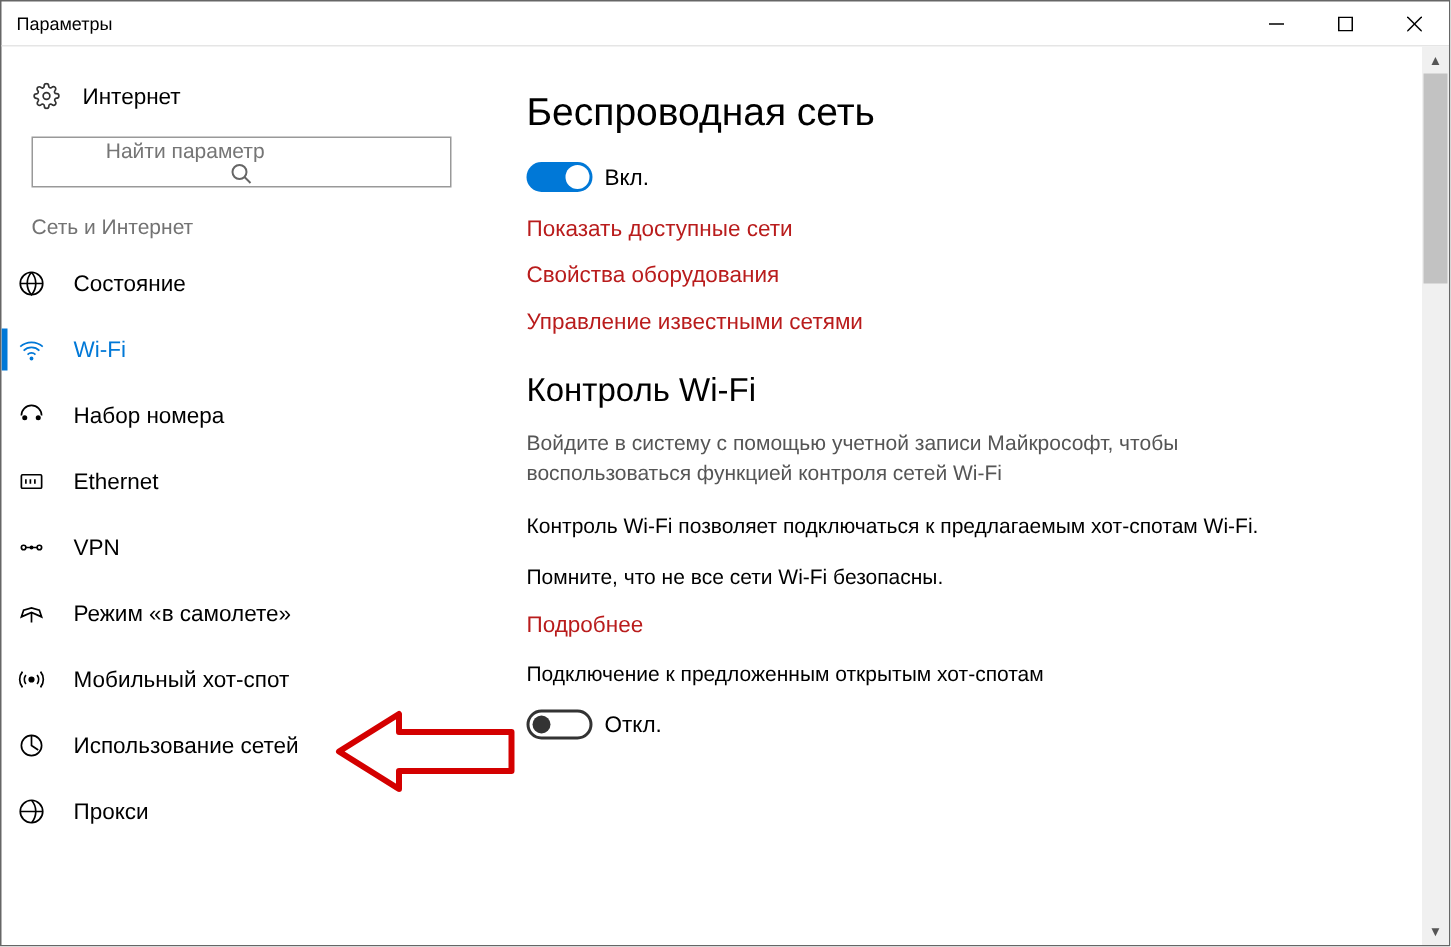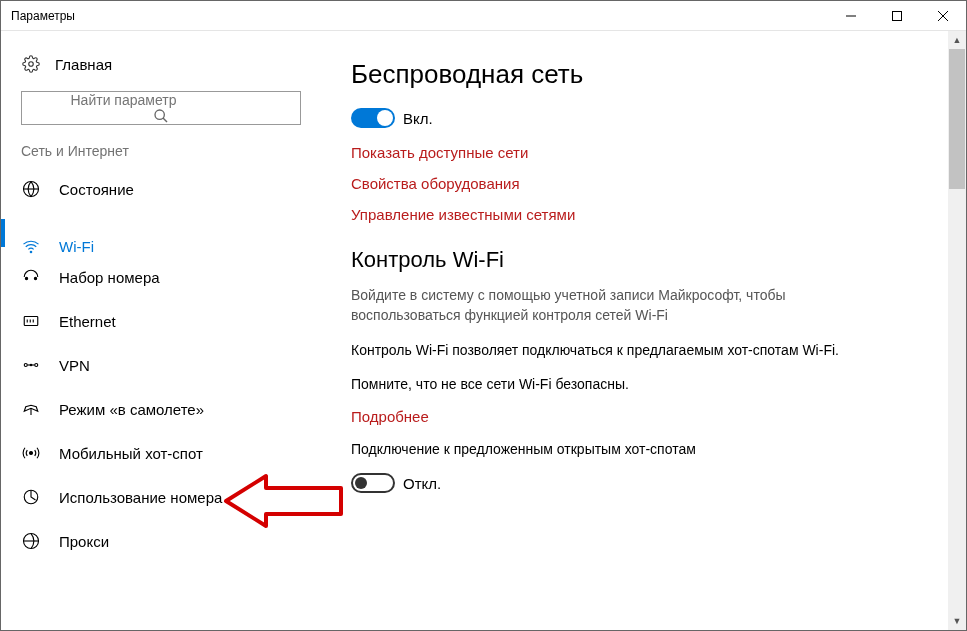--- a/index.html
+++ b/index.html
@@ -20,23 +20,23 @@
   .home-row { display: flex; align-items: center; padding: 6px 20px 14px 20px; gap: 14px; font-size: 15px; }
   .home-row .gear { width: 20px; display:flex; justify-content:center; }
 
   .searchbox { margin: 4px 20px 18px 20px; height: 34px; border: 1px solid #999; display: flex; align-items: center; padding: 0 8px; flex-direction: column; }
   .searchbox input { flex:1; border:none; outline:none; font-size: 14px; color:#666; background:transparent; }
   .searchbox .sicon { color:#555; }
 
   .category { padding: 0 20px 8px 20px; font-size: 14px; color:#737373; }
 
   .nav { list-style:none; }
-  .nav li { height: 44px; display:flex; align-items:center; gap: 18px; padding-left: 20px; font-size: 15px; position:relative; cursor:default; }
+  .nav li { height: 44px; display:flex; align-items:center; gap: 18px; padding-left: 10px; font-size: 15px; position:relative; cursor:default; }
   .nav li .nicon { width: 20px; display:flex; justify-content:center; color:#000; }
-  .nav li.selected { color:#0078d7;align-items:flex-end; }
+  .nav li.selected { color:#0078d7; }
   .nav li.selected .nicon { color:#0078d7; }
   .nav li.selected::before { content:""; position:absolute; left:0; top:8px; bottom:8px; width:4px; background:#0078d7; }
 
   .main-wrap { flex:1; position:relative; display:flex; min-height:0; }
   .main { flex:1; padding: 28px 40px 20px 30px; overflow:hidden; }
   .main h1 { font-weight: 400; font-size: 26px; margin-bottom: 18px; }
   .main h2 { font-weight: 400; font-size: 22px; margin: 24px 0 12px 0; }
   .toggle-row { display:flex; align-items:center; gap: 8px; margin-bottom: 16px; font-size:15px; }
   .toggle { width: 44px; height: 20px; border-radius: 10px; position:relative; }
   .toggle.on { background:#0078d7; }
@@ -84,21 +84,21 @@
   <div class="content">
 
     <aside class="sidebar">
       <div class="home-row">
         <span class="gear">
           <svg width="18" height="18" viewBox="0 0 24 24" fill="none" stroke="#333" stroke-width="1.5">
             <circle cx="12" cy="12" r="3"></circle>
             <path d="M19.4 15a1.65 1.65 0 0 0 .33 1.82l.06.06a2 2 0 1 1-2.83 2.83l-.06-.06a1.65 1.65 0 0 0-1.82-.33 1.65 1.65 0 0 0-1 1.51V21a2 2 0 0 1-4 0v-.09a1.65 1.65 0 0 0-1-1.51 1.65 1.65 0 0 0-1.82.33l-.06.06a2 2 0 1 1-2.83-2.83l.06-.06a1.65 1.65 0 0 0 .33-1.82 1.65 1.65 0 0 0-1.51-1H3a2 2 0 0 1 0-4h.09a1.65 1.65 0 0 0 1.51-1 1.65 1.65 0 0 0-.33-1.82l-.06-.06a2 2 0 1 1 2.83-2.83l.06.06a1.65 1.65 0 0 0 1.82.33h0a1.65 1.65 0 0 0 1-1.51V3a2 2 0 0 1 4 0v.09a1.65 1.65 0 0 0 1 1.51 1.65 1.65 0 0 0 1.82-.33l.06-.06a2 2 0 1 1 2.83 2.83l-.06.06a1.65 1.65 0 0 0-.33 1.82v0a1.65 1.65 0 0 0 1.51 1H21a2 2 0 0 1 0 4h-.09a1.65 1.65 0 0 0-1.51 1z"></path>
           </svg>
         </span>
-        <span>Главная</span>
+        <span>Интернет</span>
       </div>
 
       <div class="searchbox">
         <input type="text" placeholder="Найти параметр" style="">
         <span class="sicon">
           <svg width="16" height="16" viewBox="0 0 24 24" fill="none" stroke="#666" stroke-width="2">
               <circle cx="10" cy="10" r="7"></circle>
               <line x1="21" y1="21" x2="15" y2="15"></line>
             </svg>
         </span>
@@ -181,21 +181,21 @@
           </span>
           <span>Мобильный хот-спот</span>
         </li>
         <li>
           <span class="nicon">
             <svg width="18" height="18" viewBox="0 0 24 24" fill="none" stroke="currentColor" stroke-width="1.5">
                 <circle cx="12" cy="12" r="9"></circle>
                 <path d="M12 3v9l6 4"></path>
               </svg>
           </span>
-          <span>Использование номера</span>
+          <span>Использование сетей</span>
         </li>
         <li>
           <span class="nicon">
             <svg width="18" height="18" viewBox="0 0 24 24" fill="none" stroke="currentColor" stroke-width="1.5">
                 <circle cx="12" cy="12" r="10"></circle>
                 <line x1="2" y1="12" x2="22" y2="12"></line>
                 <path d="M12 2a15 15 0 0 1 0 20"></path>
               </svg>
           </span>
           <span>Прокси</span>

